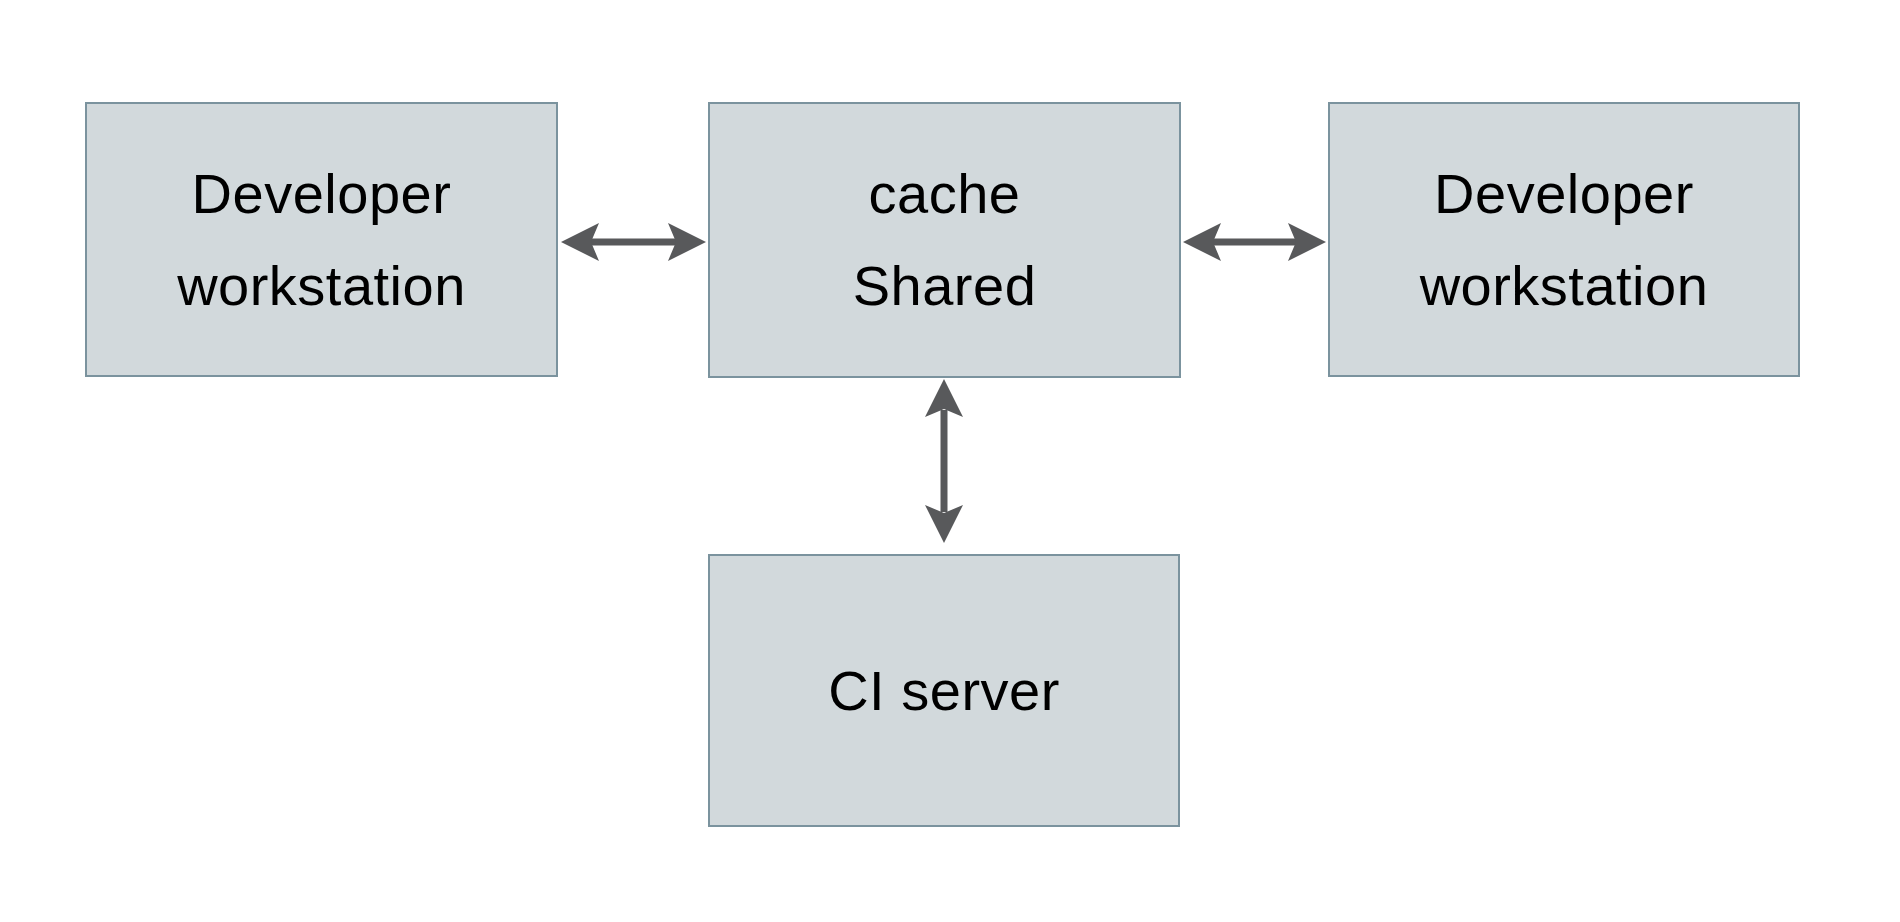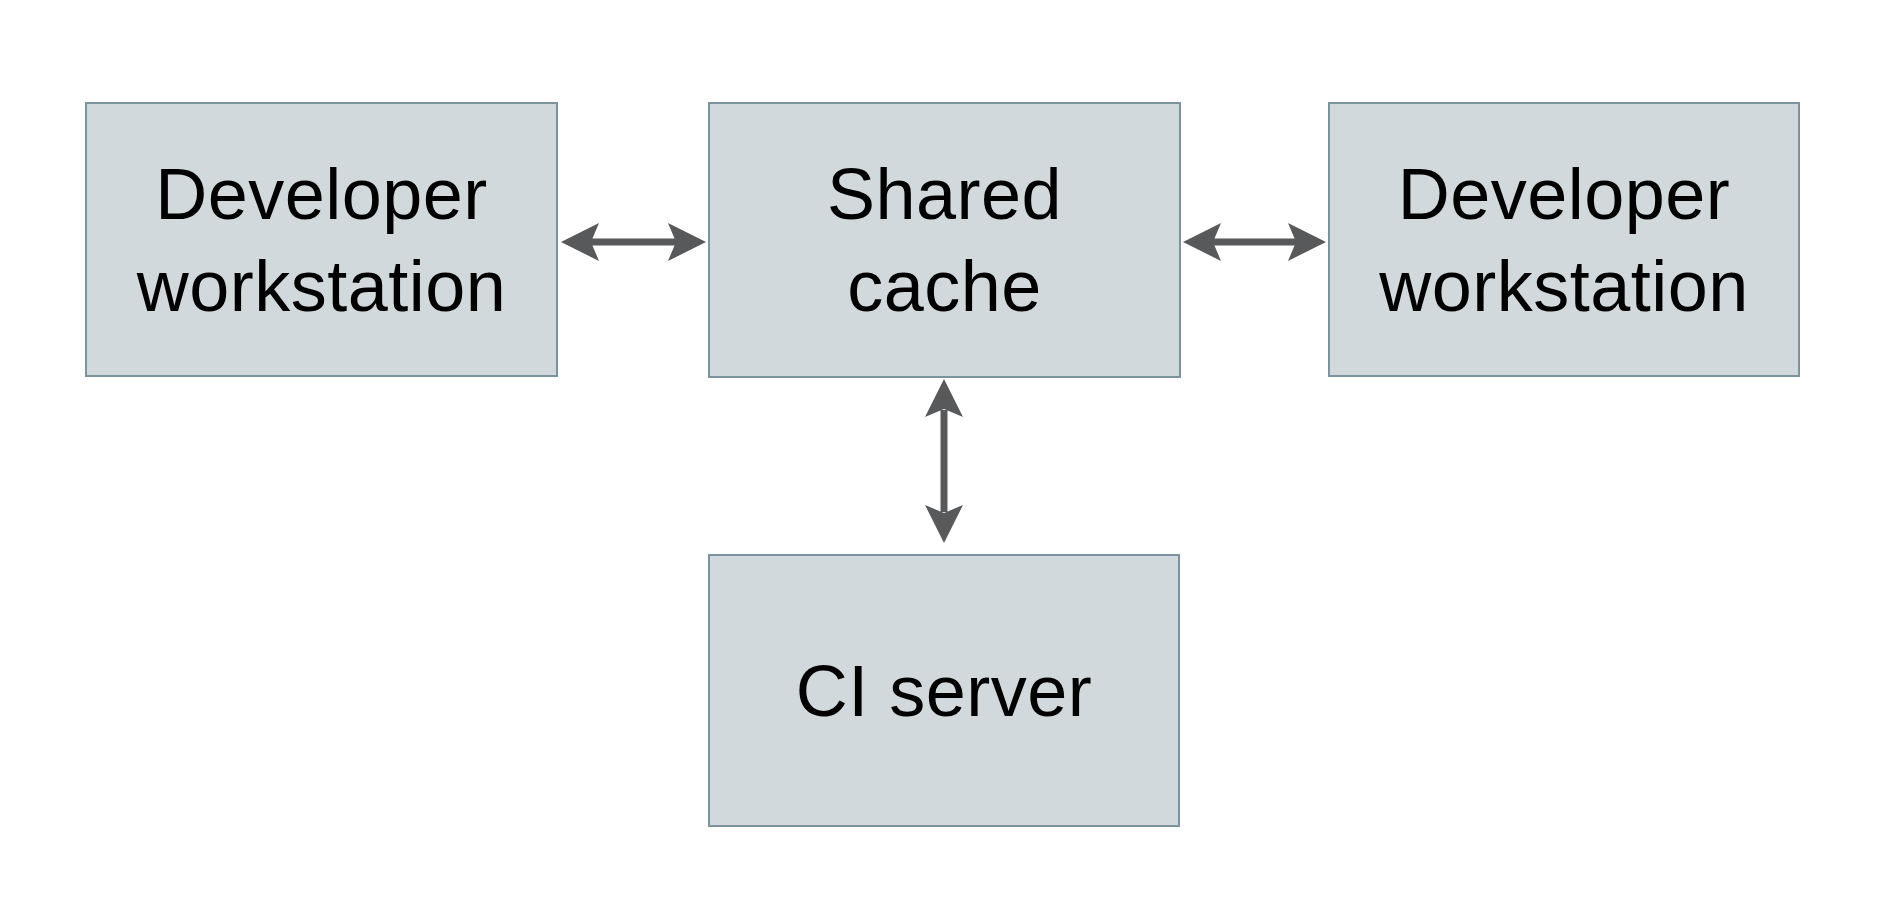--- a/index.html
+++ b/index.html
@@ -22,21 +22,21 @@
     position:absolute;
     background:var(--box-fill);
     border:2px solid var(--box-stroke);
     box-sizing:border-box;
     display:flex;
     flex-direction:column;
     align-items:center;
     justify-content:center;
     text-align:center;
     color:var(--text);
-    font-size:72px;
+    font-size:56px;
     line-height:92px;
     letter-spacing:0.5px;
   }
   .node span{display:block;}
   #node-dev-left   {left:85px;  top:102px; width:473px; height:275px;}
   #node-cache      {left:708px; top:102px; width:473px; height:276px;}
   #node-dev-right  {left:1328px;top:102px; width:472px; height:275px;}
   #node-ci         {left:708px; top:545px; width:472px; height:273px;margin-top:9px;}
   .edges{
     position:absolute;
@@ -51,22 +51,22 @@
 <body>
 
 <div class="canvas">
 
   <div class="node" id="node-dev-left">
     <span>Developer</span>
     <span>workstation</span>
   </div>
 
   <div class="node" id="node-cache">
+    <span>cache</span>
     <span>Shared</span>
-    <span>cache</span>
   </div>
 
   <div class="node" id="node-dev-right">
     <span>Developer</span>
     <span>workstation</span>
   </div>
 
   <div class="node" id="node-ci">
     <span>CI server</span>
   </div>

